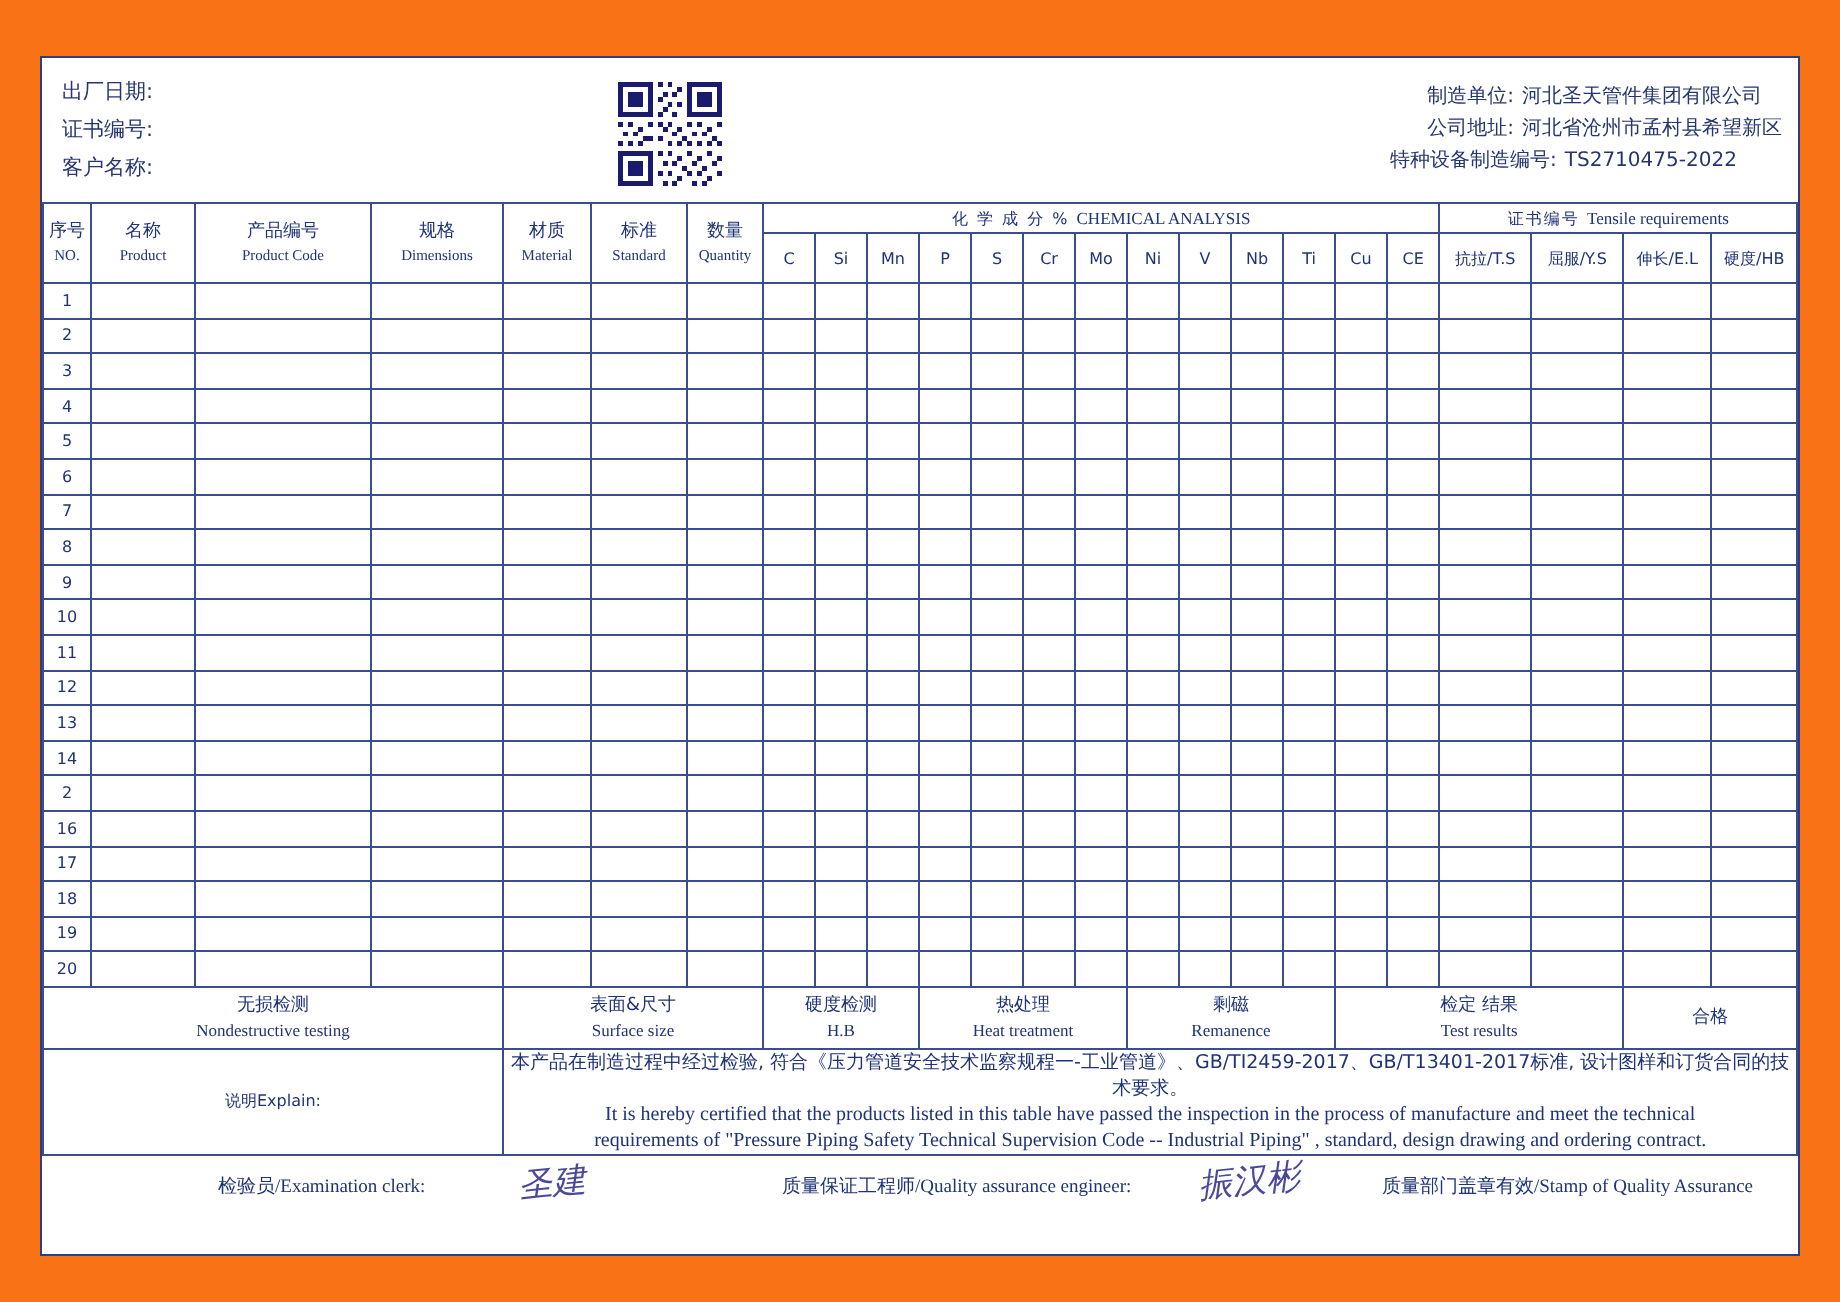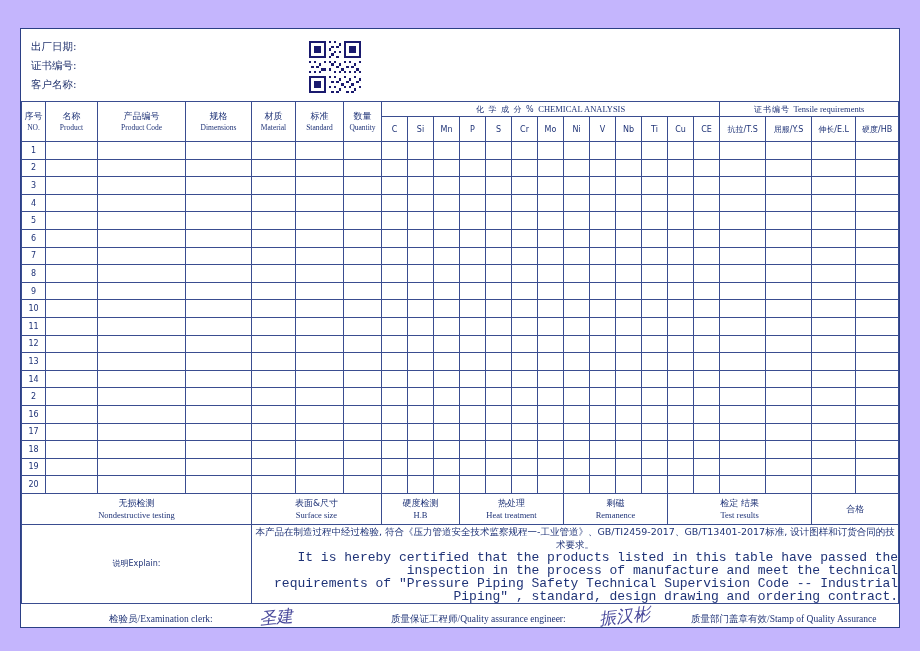--- a/index.html
+++ b/index.html
@@ -11,21 +11,21 @@
     width: 920px;
     height: 651px;
     font-family: "Liberation Serif", serif;
     color: #1a2a5e;
     overflow: hidden;
   }
   #page {
     position: relative;
     width: 920px;
     height: 651px;
-    background: #c4b5fd;
+    background: #f97316;
   }
   .sheet {
     position: absolute;
     left: 20px;
     top: 28px;
     width: 880px;
     height: 600px;
     border: 1.5px solid #2b3f85;
     background: #ffffff;
     box-sizing: border-box;
@@ -131,21 +131,21 @@
     font-family: "DejaVu Sans", sans-serif;
     font-size: 9px;
   }
   .explain-body {
     text-align: left;
     padding: 3px 6px;
     font-size: 9px;
     line-height: 13px;
   }
   .explain-body .line-cn { font-family: "DejaVu Sans", sans-serif; font-size: 9.5px; }
-  .explain-body .line-en { font-family: Liberation Mono, monospace; font-size: 13px; text-align: right; }
+  .explain-body .line-en { font-family: Liberation Serif, serif; font-size: 10px; }
 
   .sign-area {
     position: relative;
     height: 36px;
     font-size: 9.5px;
     font-family: "Liberation Serif", serif;
     color: #1f3377;
   }
   .sign-area .s {
     position: absolute;
@@ -259,20 +259,34 @@
               <rect x="16" y="18" width="1" height="1"></rect>
             <rect x="18" y="19" width="1" height="1"></rect>
               <rect x="20" y="18" width="1" height="1"></rect>
               <rect x="15" y="20" width="1" height="1"></rect>
             <rect x="17" y="20" width="1" height="1"></rect>
           </g>
         </svg>
       </div>
 
 
+      <div class="right-fields">
+        <div class="row">
+          <span class="lbl">制造单位:</span>
+          <span class="val">河北圣天管件集团有限公司</span>
+        </div>
+        <div class="row">
+          <span class="lbl">公司地址:</span>
+          <span class="val">河北省沧州市孟村县希望新区</span>
+        </div>
+        <div class="row">
+          <span class="lbl" style="width:auto;">特种设备制造编号:</span>
+          <span class="val">TS2710475-2022</span>
+        </div>
+      </div>
     </div>
 
     <table class="grid">
       <colgroup>
         <col style="width:24px">
           <col style="width:52px">
           <col style="width:88px">
           <col style="width:66px">
         <col style="width:44px">
           <col style="width:48px">

